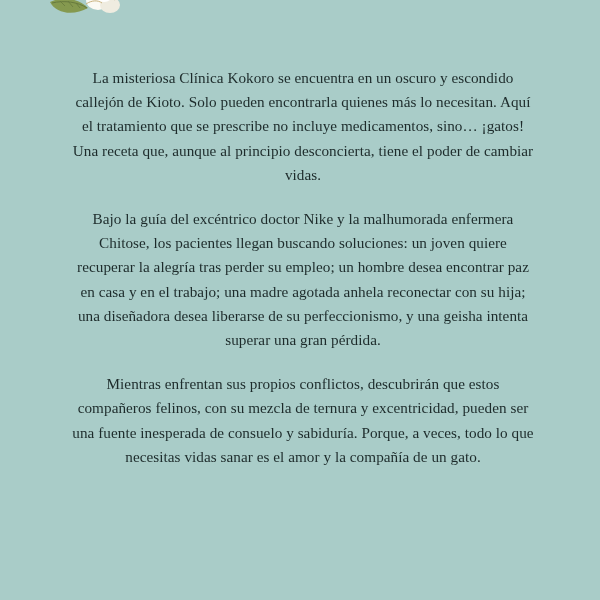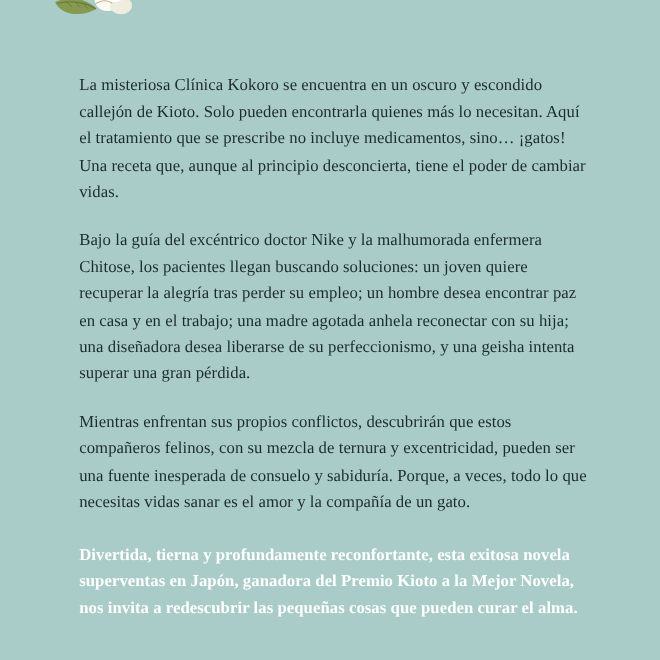--- a/index.html
+++ b/index.html
@@ -50,21 +50,21 @@
     width: 462px;
   }
 
   p.body-par {
     margin: 0 0 20px 0;
     color: #1d2b2b;
     font-family: "Liberation Serif", "DejaVu Serif", serif;
     font-size: 15.2px;
     line-height: 24.2px;
     letter-spacing: 0.05px;
-    text-align: left;
+    text-align: center;
   }
 
   p.closing-par {
     margin: 24px 0 0 0;
     color: #ffffff;
     font-family: "Liberation Serif", "DejaVu Serif", serif;
     font-weight: 700;
     font-size: 15.2px;
     line-height: 24.2px;
     letter-spacing: 0.05px;
@@ -100,16 +100,15 @@
       <path d="M53 30 C58 24, 69 25, 73 31" stroke="#e2dfcd" stroke-width="0.9" fill="none"></path>
       <ellipse cx="63" cy="26" rx="4" ry="3.4" fill="#c9b27f"></ellipse>
       <path d="M44 34 C50 30, 56 30, 60 33" stroke="#c9b27f" stroke-width="1" fill="none"></path>
     </svg>
   </div>
 
   <div class="content">
     <p class="body-par">La misteriosa Clínica Kokoro se encuentra en un oscuro y escondido callejón de Kioto. Solo pueden encontrarla quienes más lo necesitan. Aquí el tratamiento que se prescribe no incluye medicamentos, sino… ¡gatos! Una receta que, aunque al principio desconcierta, tiene el poder de cambiar vidas.</p>
     <p class="body-par">Bajo la guía del excéntrico doctor Nike y la malhumorada enfermera Chitose, los pacientes llegan buscando soluciones: un joven quiere recuperar la alegría tras perder su empleo; un hombre desea encontrar paz en casa y en el trabajo; una madre agotada anhela reconectar con su hija; una diseñadora desea liberarse de su perfeccionismo, y una geisha intenta superar una gran pérdida.</p>
     <p class="body-par">Mientras enfrentan sus propios conflictos, descubrirán que estos compañeros felinos, con su mezcla de ternura y excentricidad, pueden ser una fuente inesperada de consuelo y sabiduría. Porque, a veces, todo lo que necesitas vidas sanar es el amor y la compañía de un gato.</p>
-    <p class="closing-par">Divertida, tierna y profundamente reconfortante, esta exitosa novela superventas en Japón, ganadora del Premio Kioto a la Mejor Novela, nos invita a redescubrir las pequeñas cosas que pueden curar el alma.</p>
   </div>
 
 </div>
 
 </body></html>

